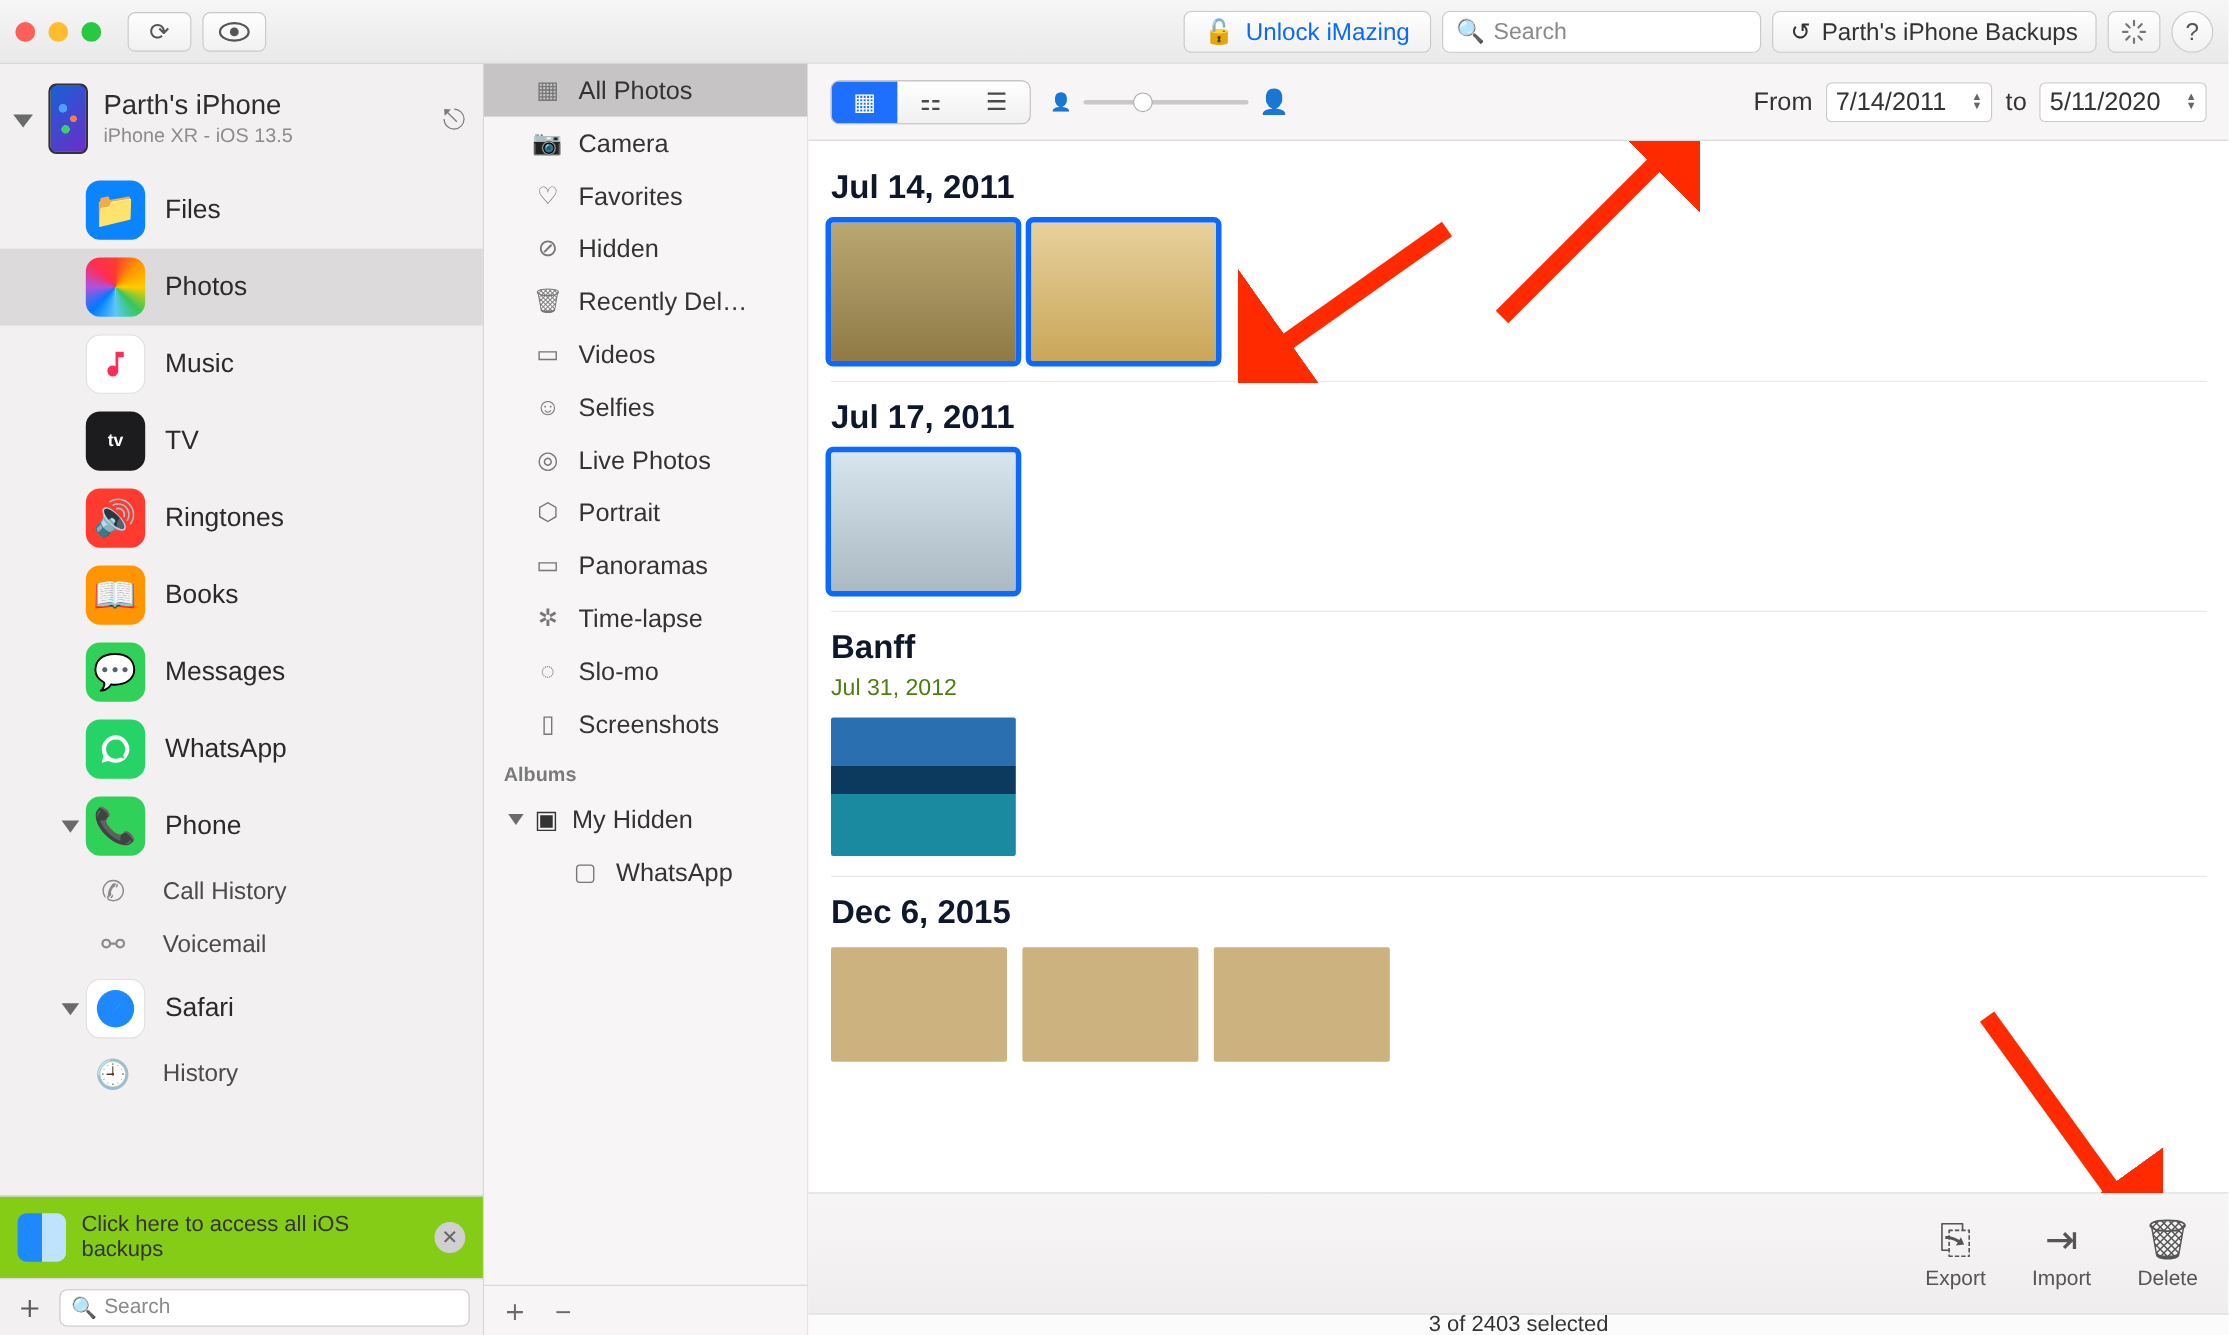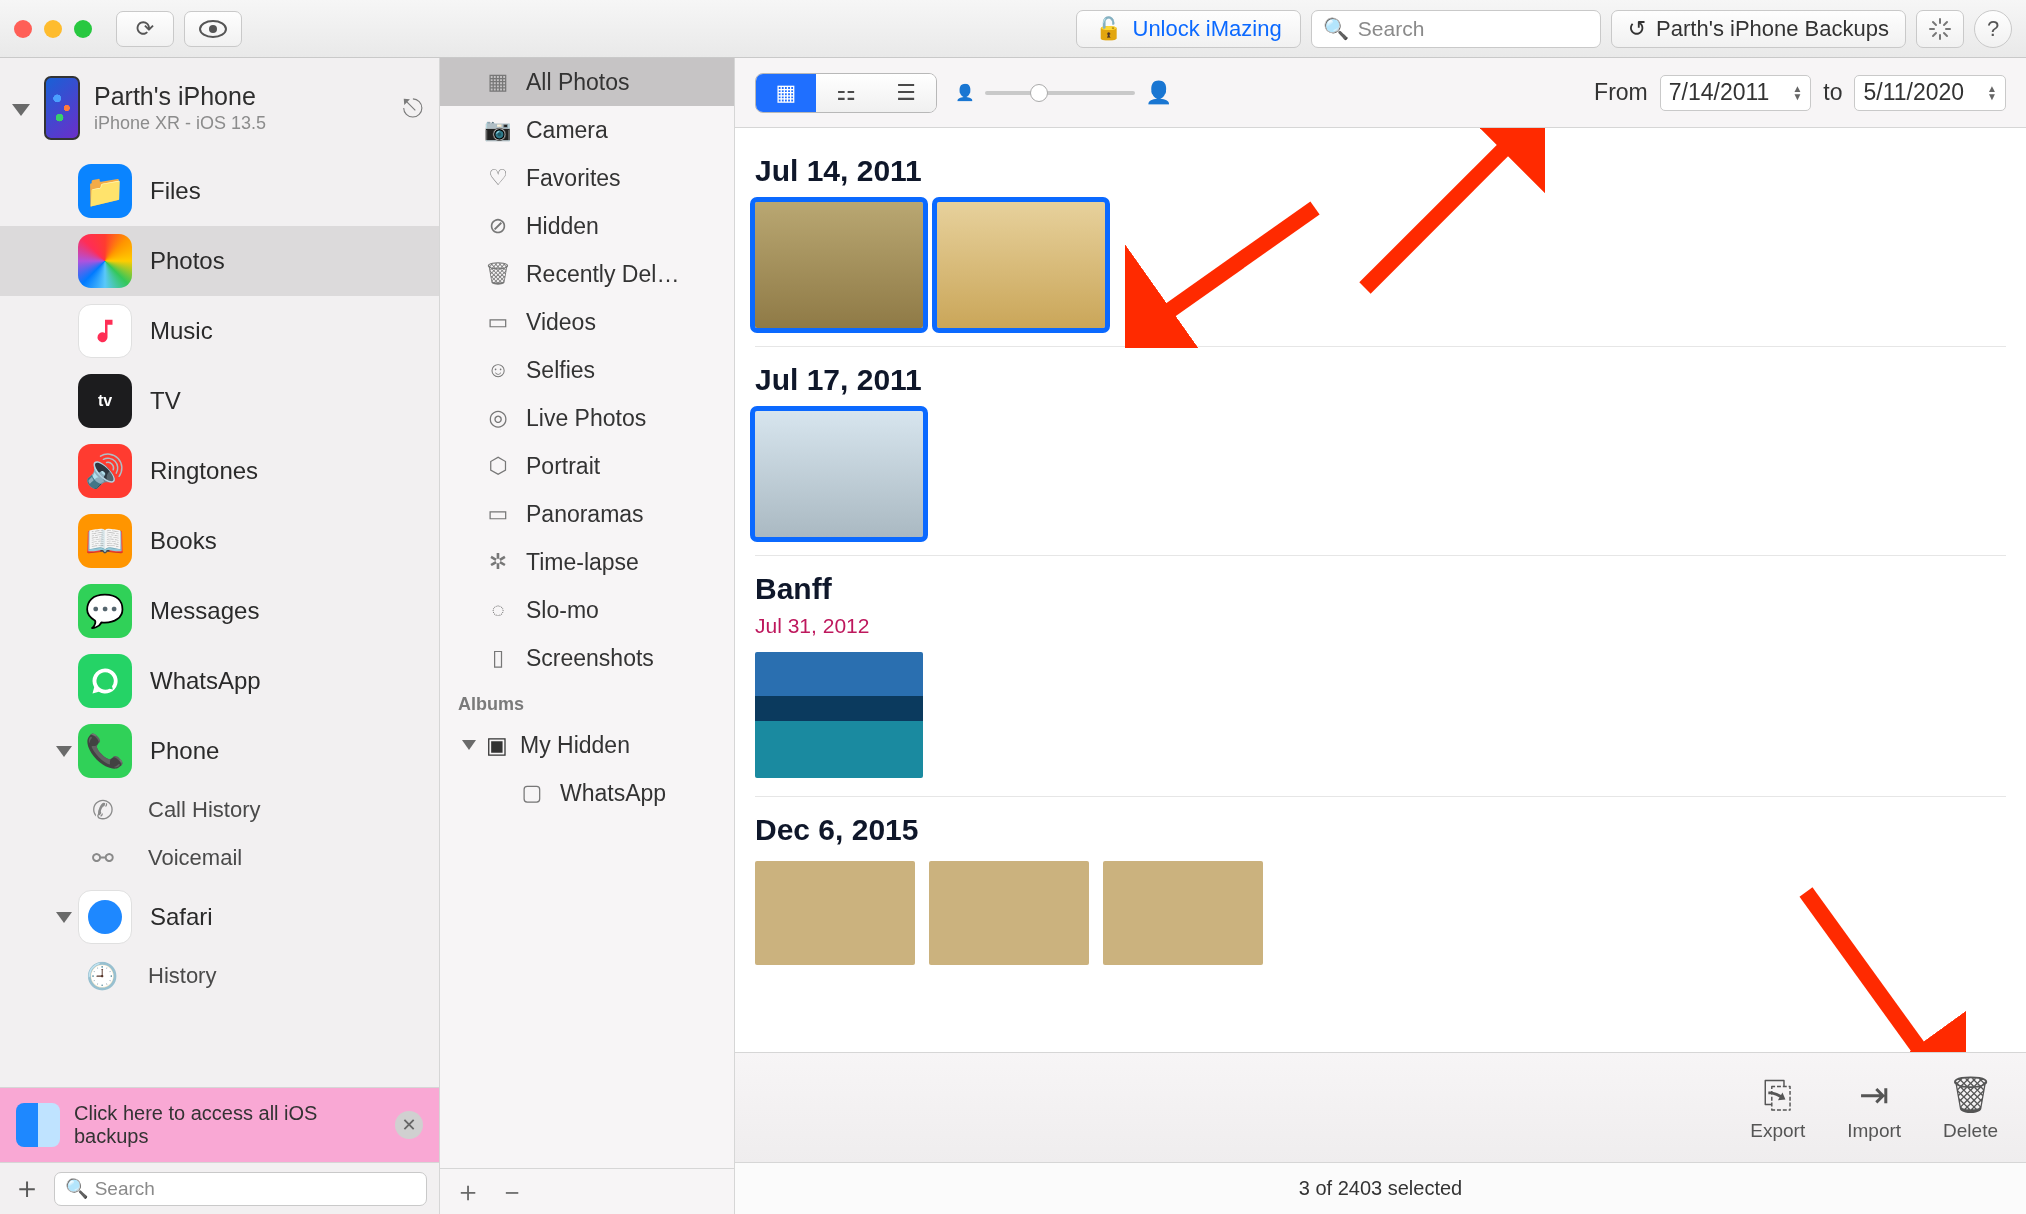--- a/index.html
+++ b/index.html
@@ -38,21 +38,21 @@
 .lrow { display:flex; align-items:center; height:70px; padding-left:78px; gap:18px; font-size:24px; color:#2a2a2a; position:relative;}
 .lrow .appicon { width:54px; height:54px; border-radius:13px; display:flex; align-items:center; justify-content:center; font-size:32px; color:#fff;}
 .lrow.selected { background:#dcdadb; }
 .lrow .tri { position:absolute; left:56px; width:0;height:0;border-left:8px solid transparent;border-right:8px solid transparent;border-top:11px solid #6a6a6a;}
 .lrow.sub { height:48px; padding-left:130px; font-size:22px; color:#4a4a4a;}
 .lrow.sub .subicon{ width:34px;height:34px;display:flex;align-items:center;justify-content:center;color:#8a8a8a;font-size:26px;margin-left:-44px;margin-right:10px;}
 .ic-files{background:#0a84ff;} .ic-photos{background:conic-gradient(#ff3b30,#ff9500,#ffcc00,#34c759,#5ac8fa,#007aff,#af52de,#ff2d55,#ff3b30);} 
 .ic-music{background:#fff;border:1px solid #e0e0e0;} .ic-music svg{color:#ff2d55;}
 .ic-tv{background:#1c1c1e;} .ic-ring{background:#ff3b30;} .ic-books{background:#ff9500;} .ic-msg{background:#30d158;} .ic-wa{background:#25d366;} .ic-phone{background:#30d158;} .ic-safari{background:#fff;border:1px solid #e0e0e0;}
 
-.left-banner { background:#f9a8d4; border-top:1px solid #d6d6d6; padding:14px 16px; display:flex; align-items:center; gap:14px; font-size:20px; color:#333;}
+.left-banner { background:#84cc16; border-top:1px solid #d6d6d6; padding:14px 16px; display:flex; align-items:center; gap:14px; font-size:20px; color:#333;}
 .finder-ic { width:44px;height:44px;border-radius:8px;background:linear-gradient(90deg,#1e88ff 50%,#bfe3ff 50%); position:relative;}
 .banner-close { margin-left:auto; width:28px;height:28px;border-radius:50%;background:#d0d0d0;color:#666;display:flex;align-items:center;justify-content:center;font-size:18px;}
 .left-footer { height:52px; border-top:1px solid #d6d6d6; display:flex; align-items:center; padding:0 12px; gap:12px; background:#f2f0f1;}
 .left-footer .plus{font-size:30px;color:#5a5a5a;}
 .left-footer .srch{flex:1;height:34px;border:1px solid #c9c9c9;border-radius:7px;background:#fff;display:flex;align-items:center;padding:0 10px;color:#8a8a8a;font-size:19px;gap:6px;}
 
 
 .lib-head { font-size:18px; color:#7a7a7a; font-weight:600; padding:12px 18px 6px;}
 .librow { display:flex; align-items:center; height:48px; padding-left:44px; gap:14px; font-size:23px; color:#333;}
 .librow.selected { background:#c6c4c5;}
@@ -69,36 +69,36 @@
 .viewseg div.active{background:#1f6fff;color:#fff;}
 .zoom{display:flex;align-items:center;gap:10px;color:#666;}
 .zoom .track{width:150px;height:4px;background:#c9c9c9;border-radius:2px;position:relative;}
 .zoom .thumb{position:absolute;left:30%;top:-7px;width:18px;height:18px;border-radius:50%;background:#fff;border:1px solid #aaa;}
 .daterange{margin-left:auto;display:flex;align-items:center;gap:12px;font-size:23px;color:#333;}
 .dateinput{height:36px;border:1px solid #c9c9c9;border-radius:5px;background:#fff;display:flex;align-items:center;padding:0 8px;gap:23px;}
 .stepper{display:flex;flex-direction:column;font-size:10px;line-height:8px;color:#666;}
 
 .content { flex:1; overflow:auto; padding:10px 20px 20px 20px; position:relative;}
 .section-title{font-size:30px;font-weight:700;color:#0f172a;margin:16px 0 14px;}
-.section-sub{font-size:21px;color:#be185d;margin:-6px 0 14px;}
+.section-sub{font-size:21px;color:#4d7c0f;margin:-6px 0 14px;}
 .divider{height:1px;background:#e6e6e6;margin:18px 0 6px;}
 .thumbs{display:flex;gap:14px;flex-wrap:wrap;}
 .thumb{width:168px;height:126px;border-radius:2px;background:#d9c7a1;position:relative;overflow:hidden;}
 .thumb.selected{outline:5px solid #0b69ff;outline-offset:0;}
 .thumb.lake{background:linear-gradient(#2a6fb0 35%,#0b3a5e 35% 55%,#1a8aa0 55%);} 
 .thumb.group{background:linear-gradient(#e7d19c,#caa659);} 
 .thumb.trees{background:linear-gradient(#b9a772,#8f7a46);} 
 .thumb.family{background:linear-gradient(#d7e5ee,#aab9c2);} 
 .thumb.small{width:160px;height:104px;}
 
 .main-footer{height:110px;background:linear-gradient(#f7f5f6,#efedee);border-top:1px solid #d6d6d6;display:flex;align-items:center;justify-content:flex-end;padding:0 28px;gap:42px;}
 .fbtn{display:flex;flex-direction:column;align-items:center;gap:4px;color:#555;font-size:19px;}
 .fbtn .ficon{font-size:36px;color:#555;}
 
-.statusbar{height:52px;border-top:1px solid #d6d6d6;background:#fbfbfb;display:flex;align-items:center;justify-content:center;font-size:20px;color:#333;}
+.statusbar{height:20px;border-top:1px solid #d6d6d6;background:#fbfbfb;display:flex;align-items:center;justify-content:center;font-size:20px;color:#333;}
 
 
 .arrow{position:absolute;color:#ff2a00;pointer-events:none;}
 svg{display:block;}
 </style>
 </head>
 <body>
 
 <div class="window">
 

